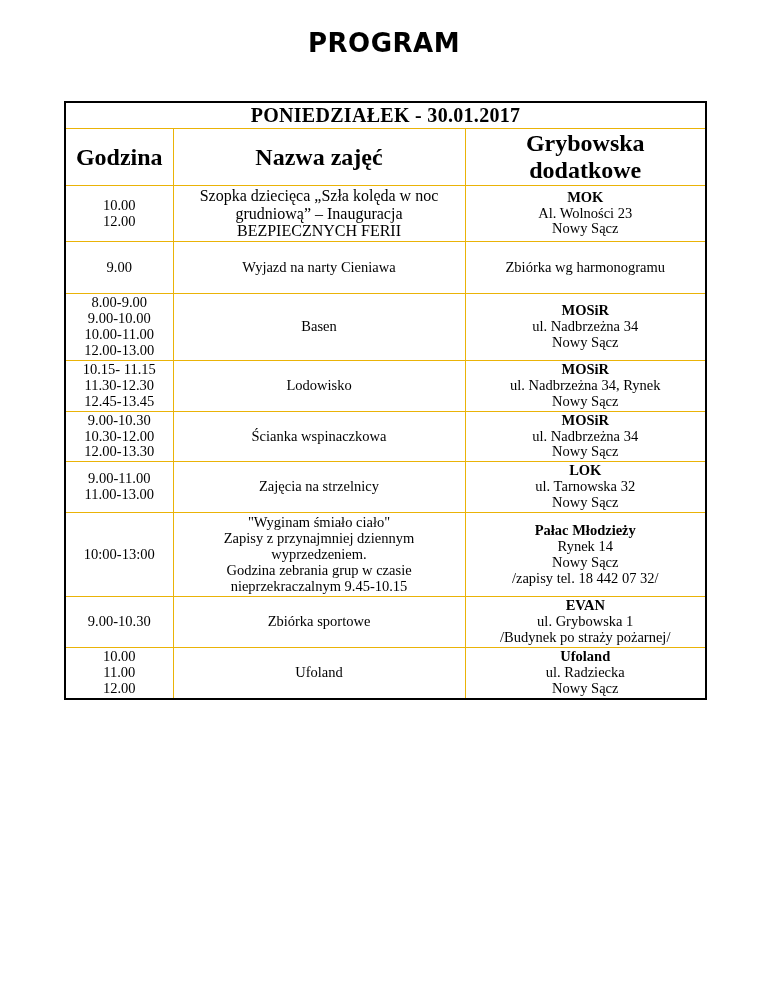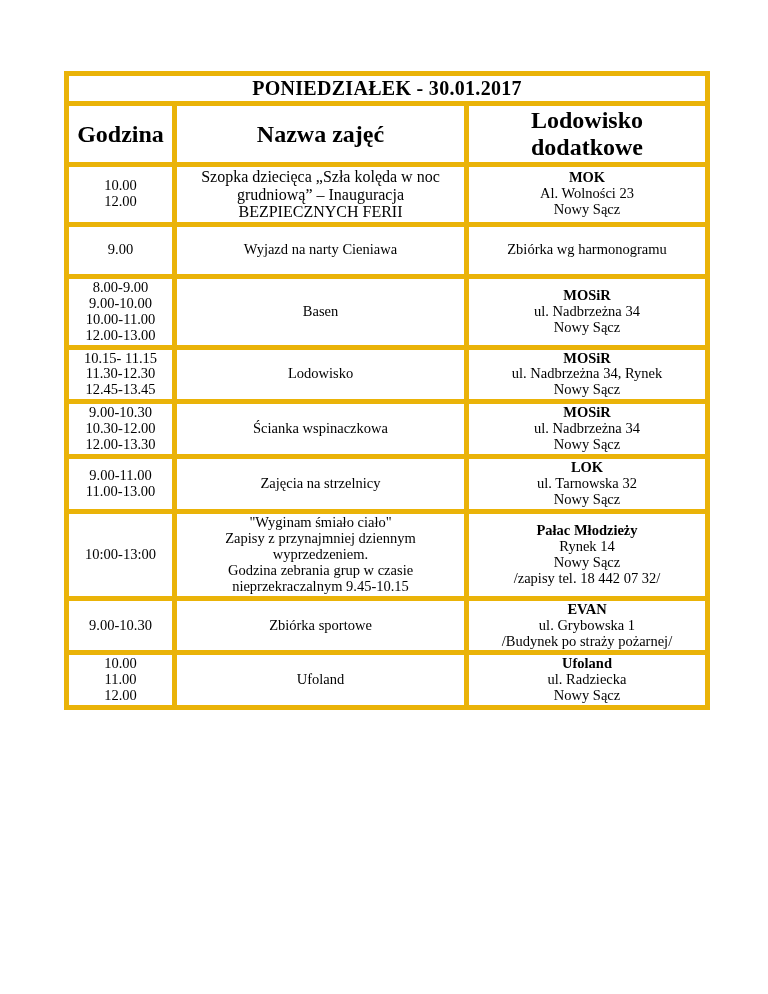--- a/index.html
+++ b/index.html
@@ -24,21 +24,21 @@
     letter-spacing: 0.5px;
   }
   table.schedule {
     border-collapse: collapse;
     table-layout: fixed;
     margin: 43px 0 0 64px;
     width: 641px;
     border: 2px solid #000000;
   }
   th, td {
-    border: 5px solid #eab308;
+    border: 1px solid #eab308;
     text-align: center;
     vertical-align: middle;
     padding: 1px 4px;
     overflow: hidden;
   }
   th.day-header {
     font-size: 20px;
     font-weight: bold;
     height: 26px;
     letter-spacing: 0.3px;
@@ -66,36 +66,37 @@
   tbody tr:nth-child(7) { height: 84px; }
   tbody tr:nth-child(8) { height: 51px; }
   tbody tr:nth-child(9) { height: 48px; }
 </style>
 </head>
 <body>
 
 <div class="page">
 
   <div class="doc-title">
+    <div>PROGRAM</div>
   </div>
 
   <table class="schedule">
     <colgroup>
       <col style="width:108px">
       <col style="width:292px">
       <col style="width:241px">
     </colgroup>
     <thead>
       <tr>
         <th class="day-header" colspan="3">PONIEDZIAŁEK - 30.01.2017</th>
       </tr>
       <tr>
         <th class="col-header">Godzina</th>
         <th class="col-header">Nazwa zajęć</th>
-        <th class="col-header">Lodowisko dodatkowe</th>
+        <th class="col-header">Grybowska dodatkowe</th>
       </tr>
     </thead>
     <tbody>
         <tr>
           <td class="time">10.00
 12.00</td>
           <td class="activity">Szopka dziecięca „Szła kolęda w noc
 grudniową” – Inauguracja
 BEZPIECZNYCH FERII</td>
           <td>

